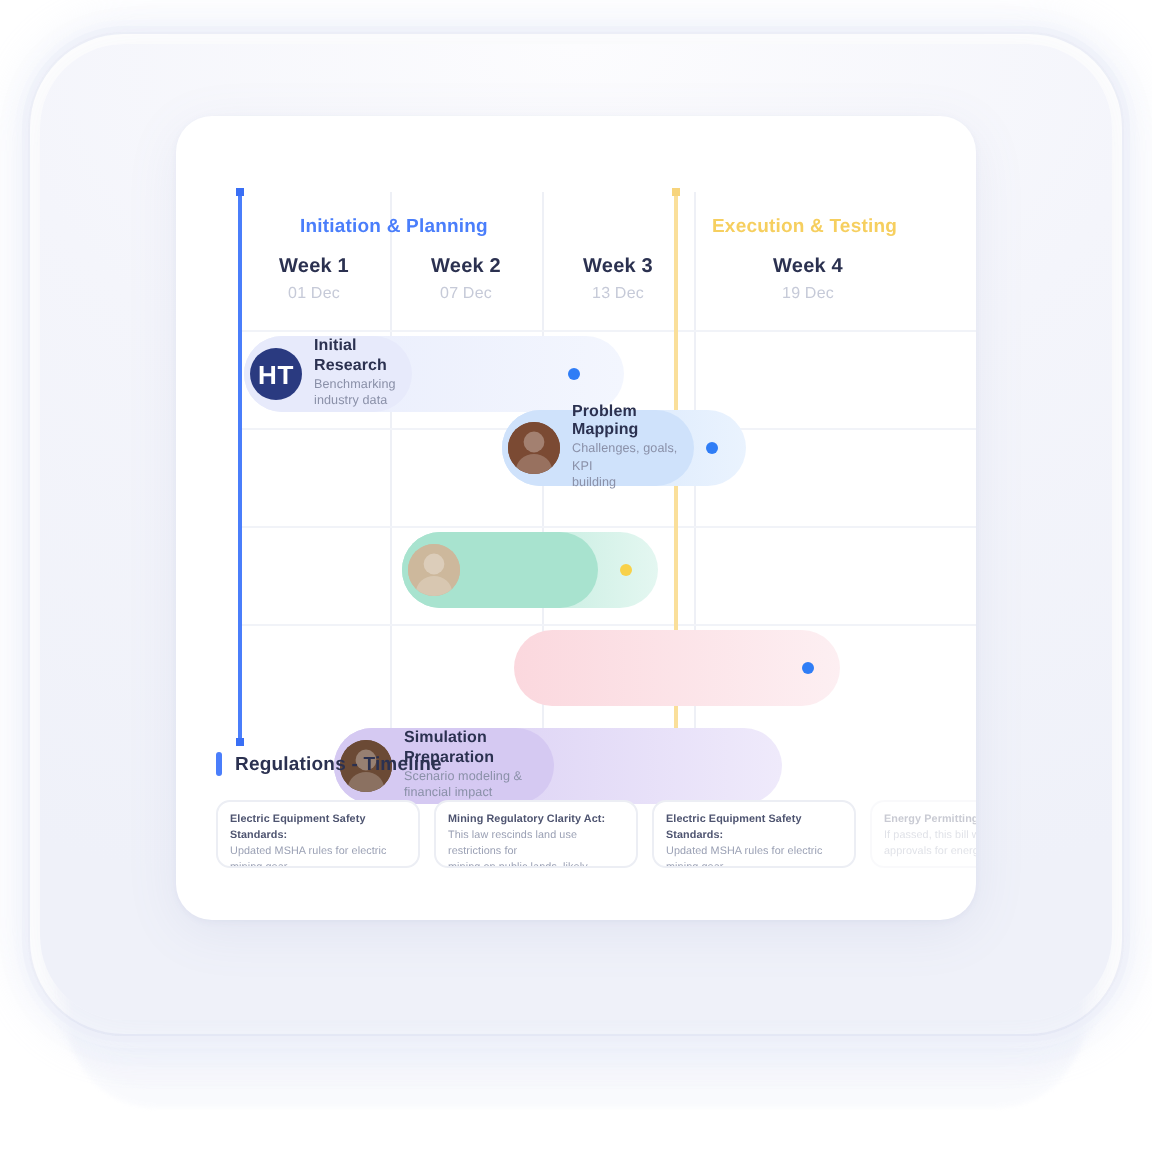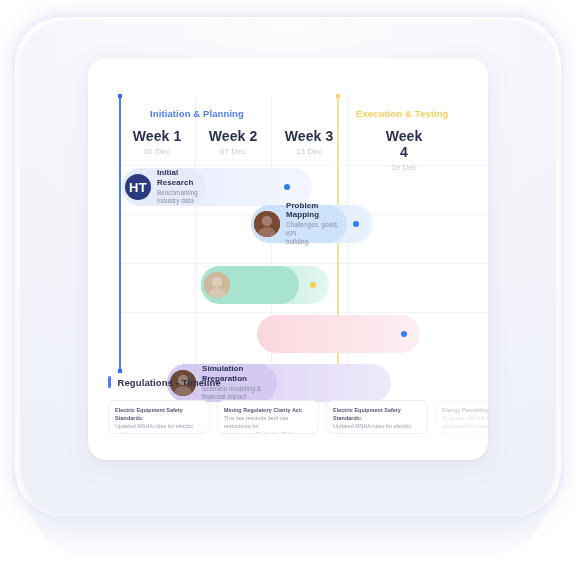--- a/index.html
+++ b/index.html
@@ -84,21 +84,21 @@
   .phase {
     position: absolute;
     font-size: 9.5px; font-weight: 700; letter-spacing: .1px;
   }
   .phase.blue   { left: 62px; top: 50px; color: #4a7efb; }
   .phase.yellow { left: 268px; top: 50px; color: #f6cf5f; }
 
   
   .wk { position: absolute; top: 70px; width: 76px; text-align: center; }
   .wk .wk-name {
-    font-size: 14px; font-weight: 700; color: #2b3150; letter-spacing: .1px;
+    font-size: 10px; font-weight: 700; color: #2b3150; letter-spacing: .1px;
   }
   .wk .wk-date {
     font-size: 8px; color: #c6cad8; margin-top: 3px; letter-spacing: .1px;
   }
 
   
   .axis {
     position: absolute; top: 38px; width: 1.6px; height: 275px;
   }
   .axis .cap {

